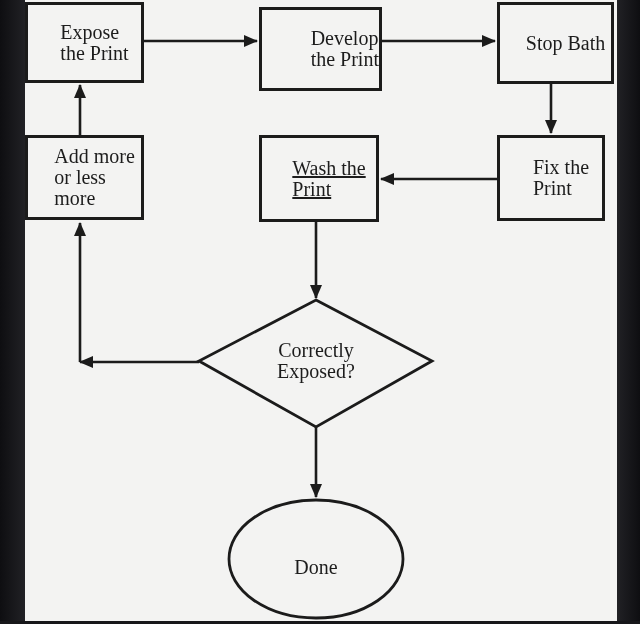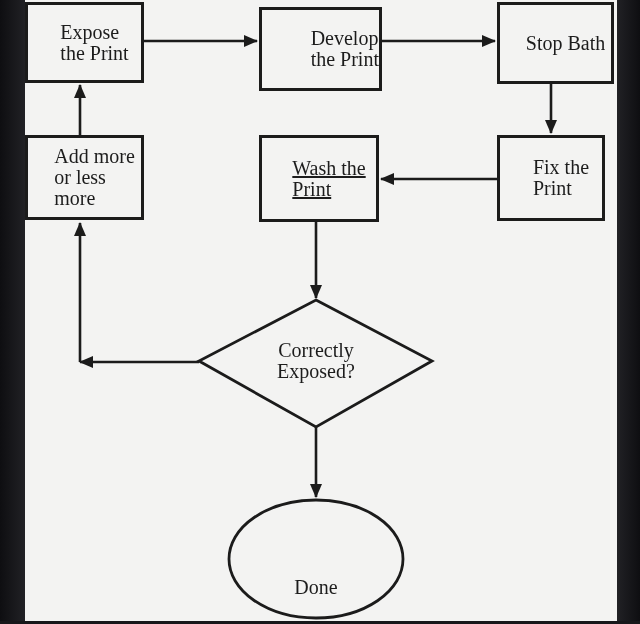--- a/index.html
+++ b/index.html
@@ -75,21 +75,21 @@
     position: absolute;
     z-index: 3;
     display: flex;
     align-items: center;
     justify-content: center;
     text-align: center;
     font-size: 20px;
     line-height: 21px;
   }
   .l-decision { left: 236px; top: 338px; width: 160px; height: 45px; }
-  .l-done     { left: 246px; top: 555px; width: 140px; height: 25px; margin-top: 20px; }
+  .l-done     { left: 246px; top: 555px; width: 140px; height: 25px; }
 </style>
 </head>
 <body>
 
 <div id="stage">
 
   <svg id="wires" viewBox="0 0 640 624" xmlns="http://www.w3.org/2000/svg">
     <defs>
       <marker id="arrowhead" viewBox="0 0 14 12" refX="13" refY="6" markerWidth="14" markerHeight="12" orient="auto" markerUnits="userSpaceOnUse">
         <path d="M0,0 L14,6 L0,12 Z"></path>

